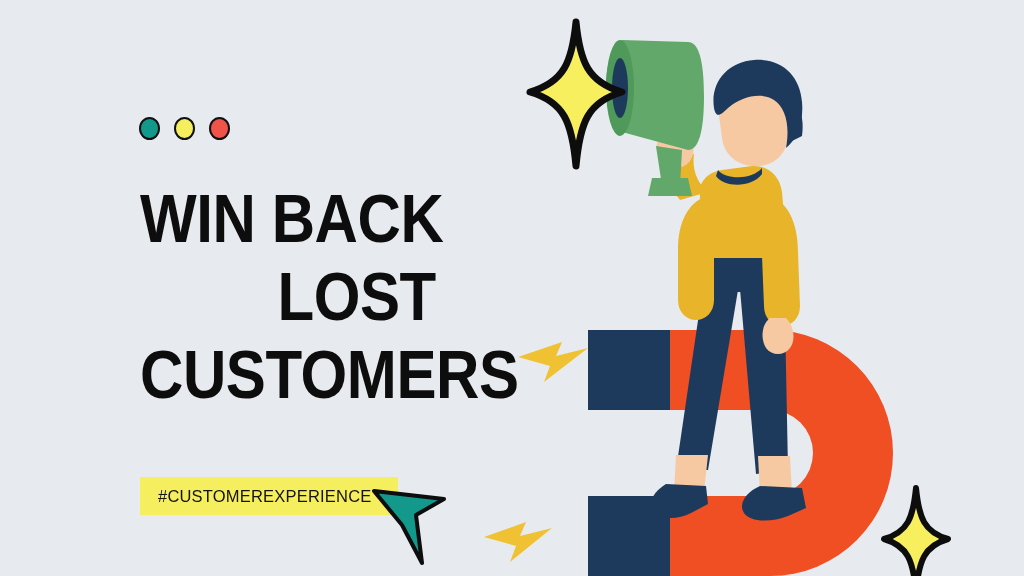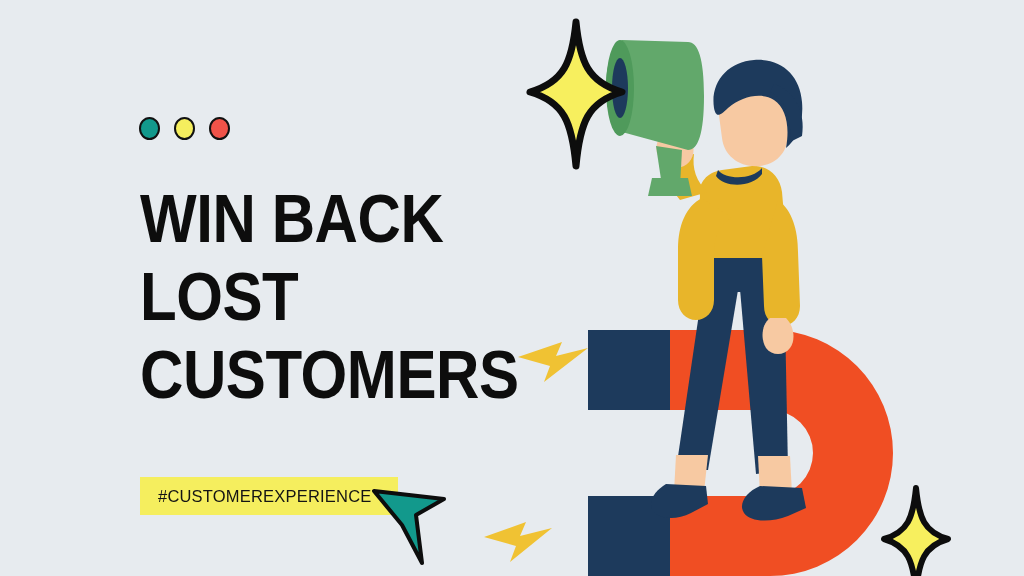--- a/index.html
+++ b/index.html
@@ -8,20 +8,21 @@
     padding: 0;
     background: #ffffff;
   }
   #canvas {
     position: relative;
     width: 1024px;
     height: 576px;
     overflow: hidden;
     background: #e7ebef;
     font-family: "Liberation Sans", sans-serif;
+    text-align: right;
   }
 
   
   #left-column {
     position: absolute;
     left: 0;
     top: 0;
     width: 500px;
     height: 576px;
   }

